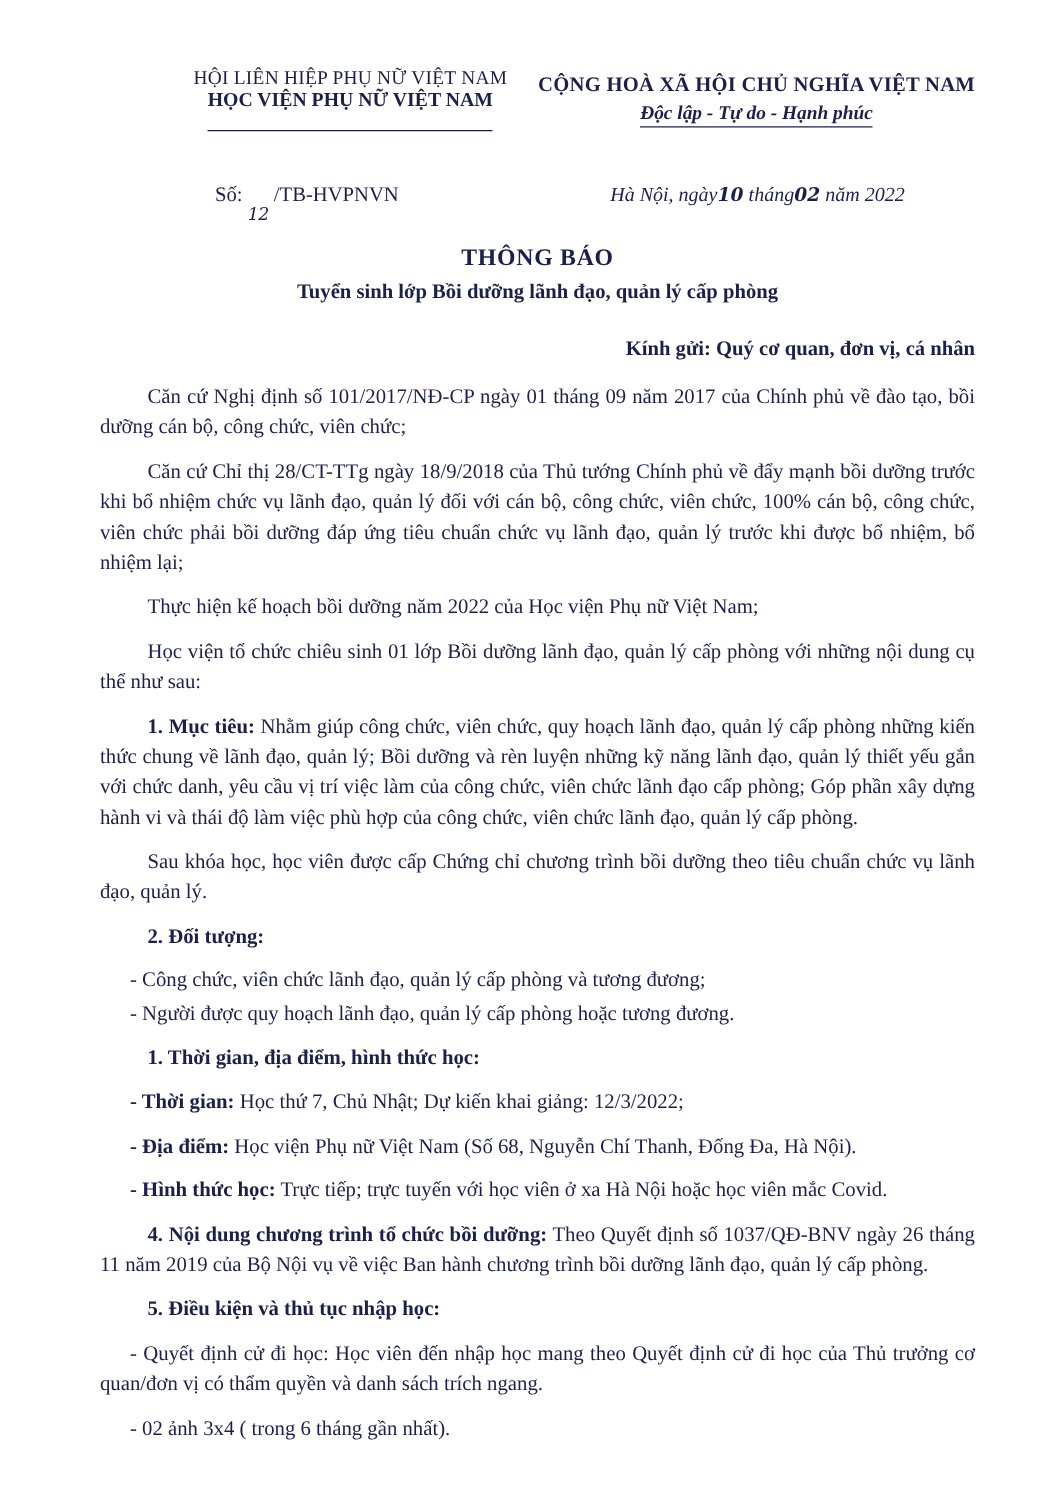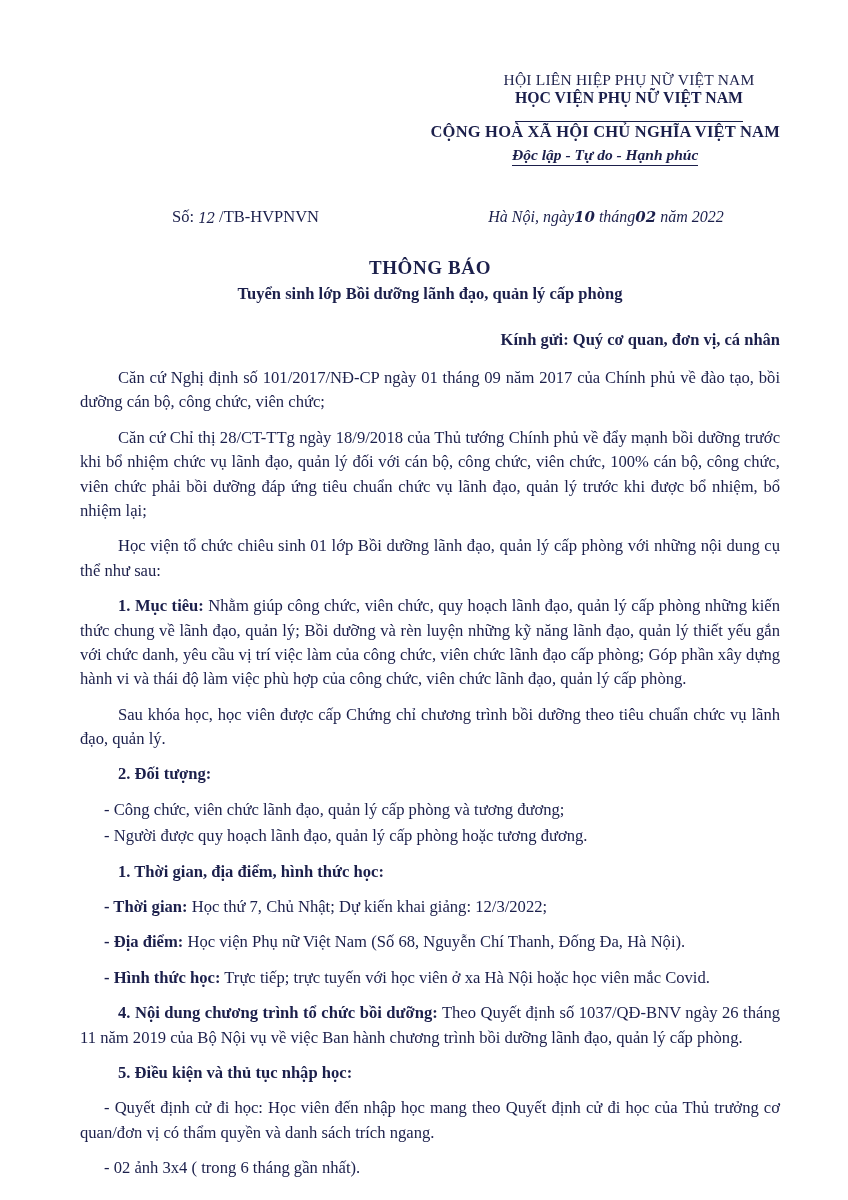--- a/index.html
+++ b/index.html
@@ -19,24 +19,24 @@
     width: 848px;
     height: 1200px;
     box-sizing: border-box;
     padding: 52px 68px 30px 80px;
     position: relative;
   }
 
   
   .letterhead {
     display: flex;
-    flex-direction: column;
-    align-items: flex-end;
+    flex-direction: row;
+    align-items: center;
     justify-content: flex-start;
-    margin-top: 19px;
+    margin-top: 2px;
   }
   .lh-left {
     width: 352px;
     text-align: center;
     padding-left: 50px;
     box-sizing: border-box;
   }
   .lh-right {
     flex: 1;
     text-align: center;
@@ -84,21 +84,21 @@
     padding-left: 92px;
     font-size: 16.5px;
     white-space: nowrap;
   }
   .num .handwrite {
     font-family: "DejaVu Serif", serif;
     font-style: italic;
     font-size: 14px;
     letter-spacing: -0.5px;
     position: relative;
-    top: 1px;
+    top: 15px;
   }
   .date {
     flex: 1;
     text-align: center;
     font-size: 16px;
     font-style: italic;
     white-space: nowrap;
     margin-top: 16px;
   }
   .date .hw {
@@ -177,20 +177,21 @@
     </div>
   </div>
 
   <div class="doc-title">THÔNG BÁO</div>
   <div class="doc-subtitle">Tuyển sinh lớp Bồi dưỡng lãnh đạo, quản lý cấp phòng</div>
   <div class="addressee">Kính gửi: Quý cơ quan, đơn vị, cá nhân</div>
 
   <div class="body-text">
     <p class="gap">Căn cứ Nghị định số 101/2017/NĐ-CP ngày 01 tháng 09 năm 2017 của Chính phủ về đào tạo, bồi dưỡng cán bộ, công chức, viên chức;</p>
     <p class="gap">Căn cứ Chỉ thị 28/CT-TTg ngày 18/9/2018 của Thủ tướng Chính phủ về đẩy mạnh bồi dưỡng trước khi bổ nhiệm chức vụ lãnh đạo, quản lý đối với cán bộ, công chức, viên chức, 100% cán bộ, công chức, viên chức phải bồi dưỡng đáp ứng tiêu chuẩn chức vụ lãnh đạo, quản lý trước khi được bổ nhiệm, bổ nhiệm lại;</p>
+    <p class="gap">Thực  hiện kế hoạch bồi dưỡng năm 2022 của Học viện Phụ nữ Việt Nam;</p>
     <p class="gap">Học viện tổ chức chiêu sinh 01 lớp Bồi dưỡng lãnh đạo, quản lý cấp phòng với những nội dung cụ thể như sau:</p>
 
     <p class="gap"><b>1. Mục tiêu:</b><span> Nhằm giúp công chức, viên chức, quy hoạch lãnh đạo, quản lý cấp phòng những kiến thức chung về lãnh đạo, quản lý; Bồi dưỡng và rèn luyện những kỹ năng lãnh đạo, quản lý thiết yếu gắn với chức danh, yêu cầu vị trí việc làm của công chức, viên chức lãnh đạo cấp phòng; Góp phần xây dựng hành vi và thái độ làm việc phù hợp của công chức, viên chức lãnh đạo, quản lý cấp phòng.</span></p>
     <p class="gap">Sau khóa học, học viên được cấp Chứng chỉ chương trình bồi dưỡng theo tiêu chuẩn chức vụ lãnh đạo, quản lý.</p>
 
     <p class="gap"><b>2. Đối tượng:</b></p>
     <p class="dash gap">- Công chức, viên chức lãnh đạo, quản lý cấp phòng và tương đương;</p>
     <p class="dash">- Người được quy hoạch lãnh đạo, quản lý cấp phòng hoặc tương đương.</p>
 
     <p class="gap"><b>1. Thời gian, địa điểm, hình thức học:</b></p>

